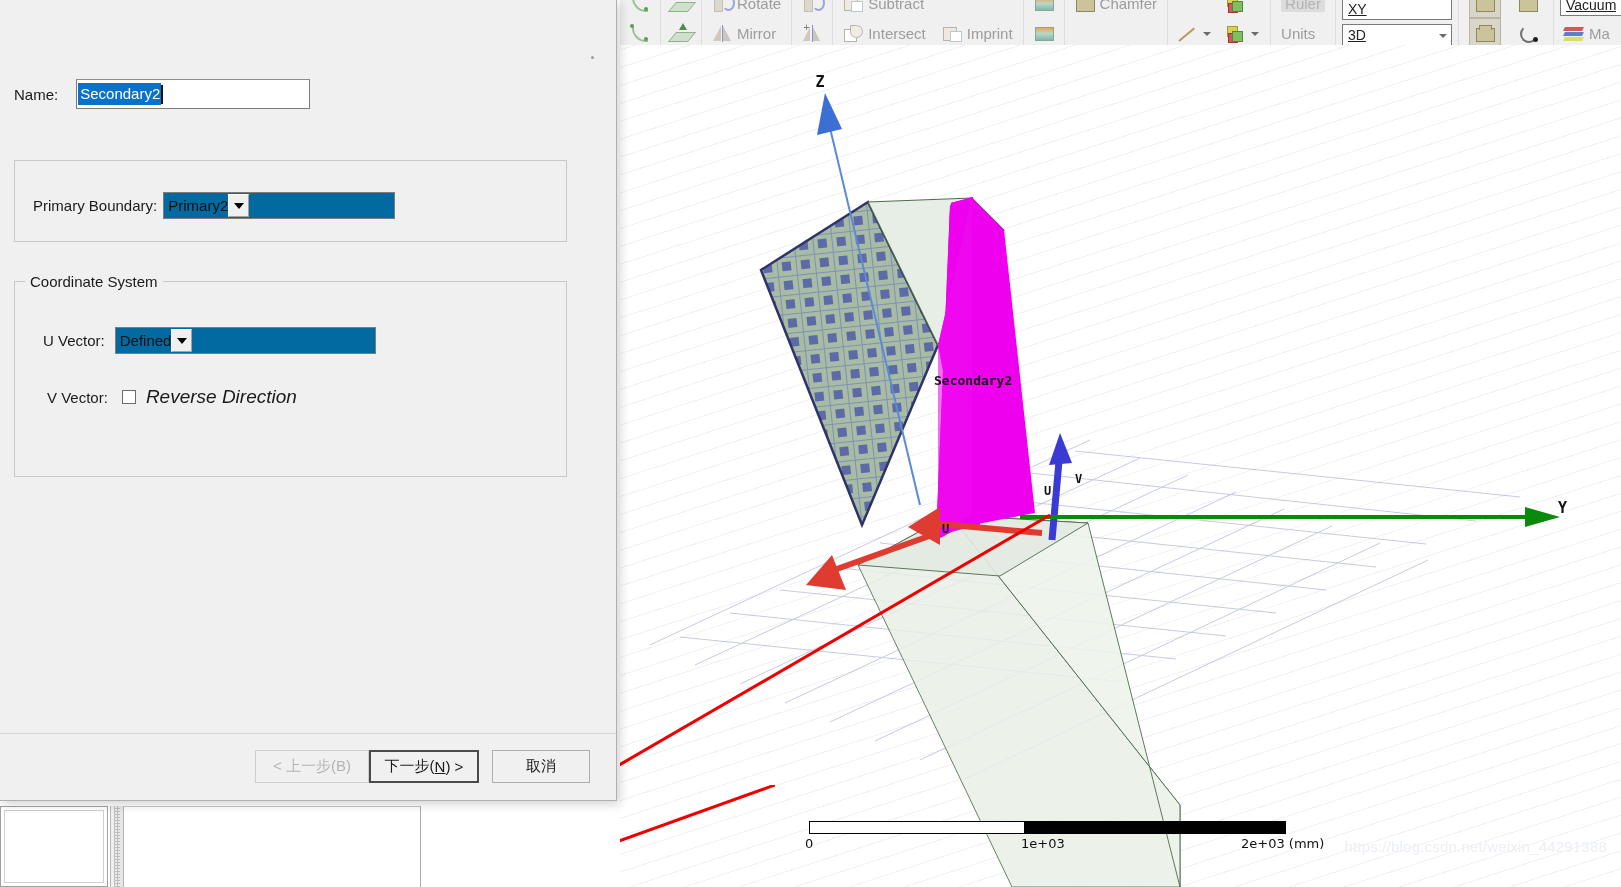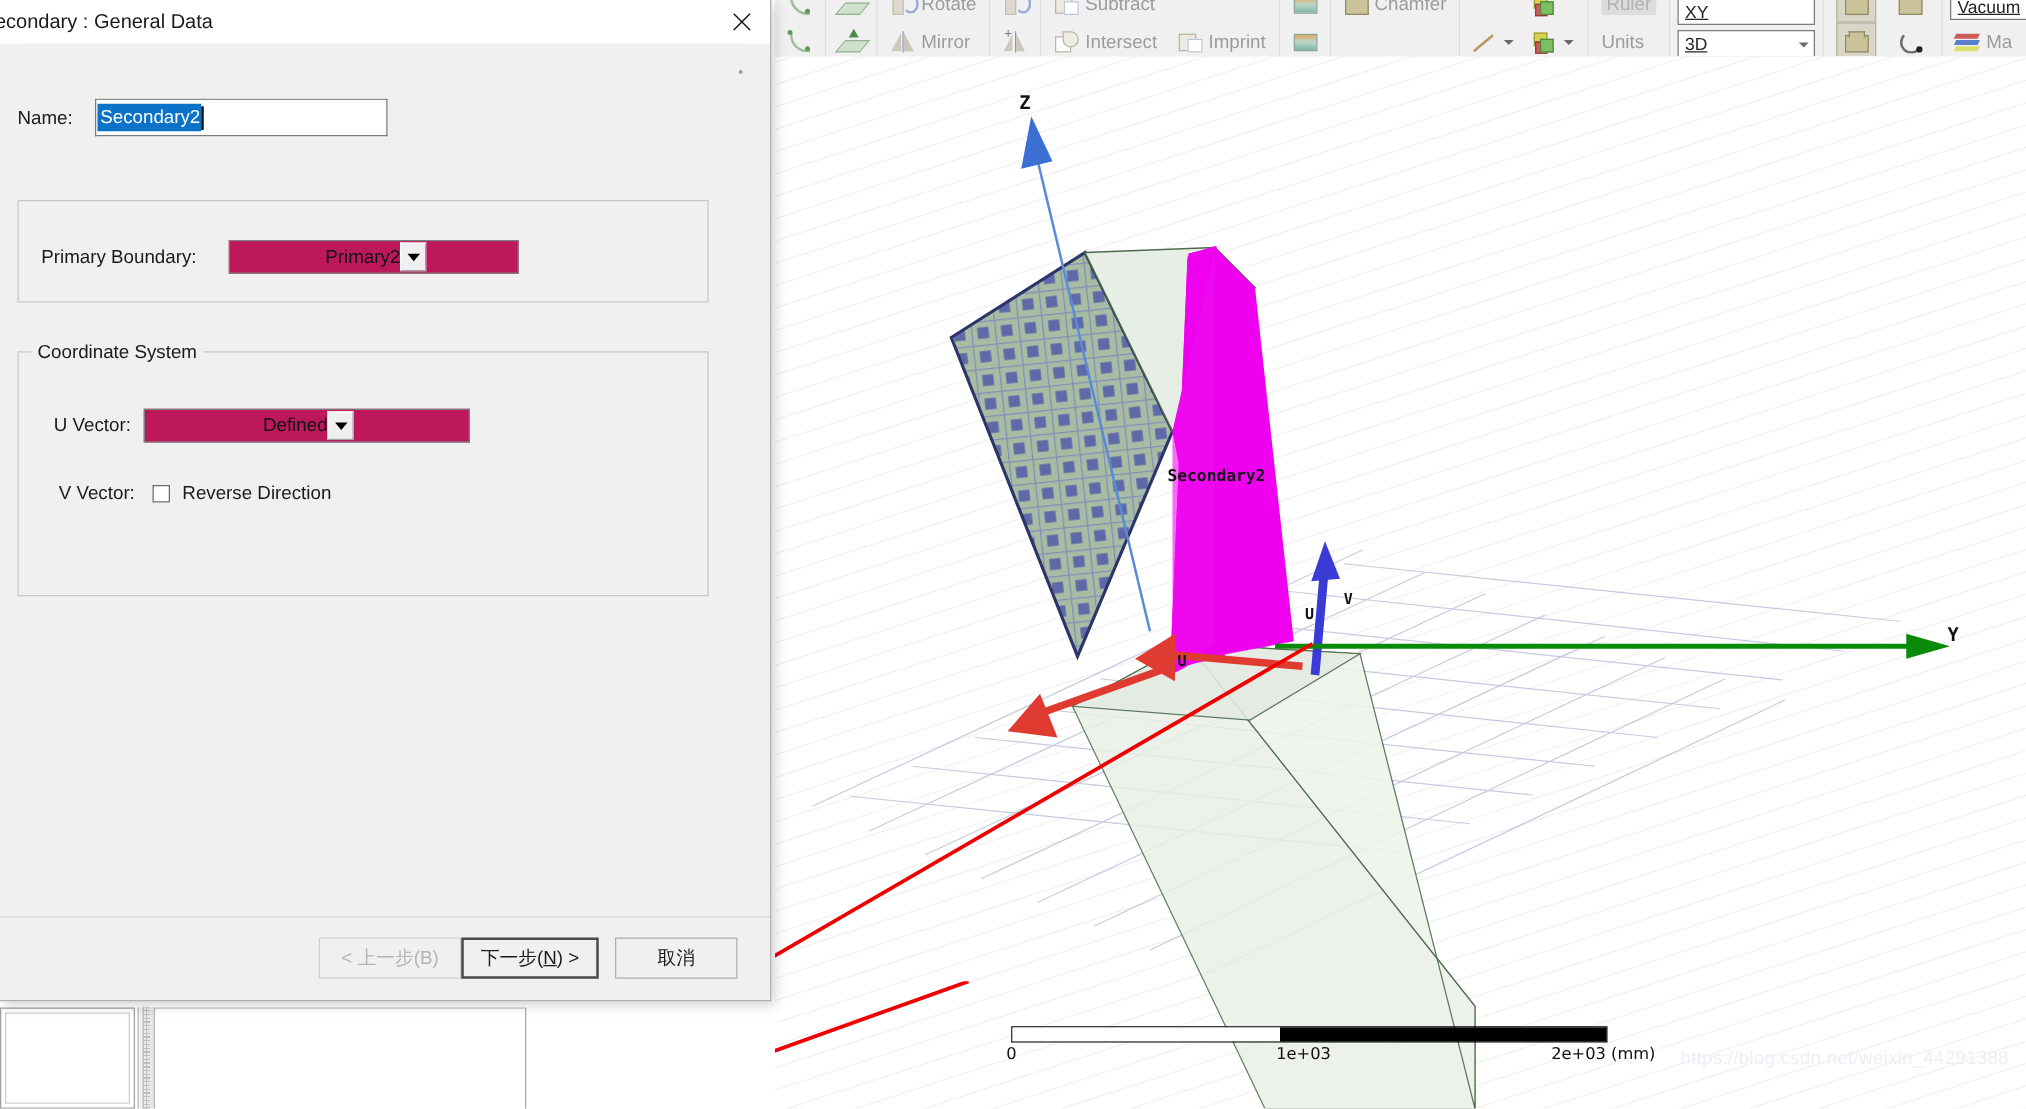--- a/index.html
+++ b/index.html
@@ -156,43 +156,43 @@
     box-sizing:border-box;
   }
   .groupbox > .gtitle{
     position:absolute;left:10px;top:-9px;background:#f0f0f0;padding:0 5px;
     font-size:15px;color:#1a1a1a;font-family:"Liberation Sans",sans-serif;white-space:nowrap;
   }
   #gb-primary{left:14px;top:125px;width:553px;height:82px;}
   #gb-coord{left:14px;top:246px;width:553px;height:196px;}
 
   .frow{position:absolute;display:flex;align-items:center;}
-  #row-primary{left:18px;top:31px;gap:20px;}
+  #row-primary{left:18px;top:31px;}
   #row-uvec{left:28px;top:45px;}
   #row-vvec{left:32px;top:104px;}
 
   .combo{
-    background:#be185d;border:1px solid #7d7d7d;box-sizing:border-box;height:27px;
-    display:flex;align-items:center;justify-content:center;padding-left:4px;
+    background:#0369a1;border:1px solid #7d7d7d;box-sizing:border-box;height:27px;
+    display:flex;align-items:center;justify-content:flex-start;padding-left:4px;
   }
   .combo .cval{font-size:15px;color:#111;font-family:"Liberation Sans",sans-serif;white-space:nowrap;}
   .combo .cbtn{
     width:21px;height:23px;margin:1px 1px 1px 0;background:#f0f0f0;
     border:1px solid #a3a3a3;border-top-color:#fdfdfd;border-left-color:#fdfdfd;
     display:flex;align-items:center;justify-content:center;box-sizing:border-box;
   }
   .combo .cbtn i{
     display:block;width:0;height:0;border-left:5px solid transparent;border-right:5px solid transparent;
     border-top:6px solid #000;
   }
   #combo-primary{width:232px;margin-left:6px;}
   #combo-uvec{width:261px;margin-left:10px;}
 
   .chk{width:14px;height:14px;border:1px solid #6b6b6b;background:#fff;box-sizing:border-box;margin-left:14px;}
-  #chk-label{margin-left:10px;font-size:15px;color:#1a1a1a;}
+  #chk-label{margin-left:10px;font-size:19px;color:#1a1a1a;font-style:italic;}
 
   #dlg-footer{
     position:absolute;left:0;right:0;bottom:0;height:66px;background:#f0f0f0;
     border-top:1px solid #d8d8d8;
   }
   .btn{
     position:absolute;top:16px;height:33px;box-sizing:border-box;
     background:#f0f0f0;border:1px solid #adadad;
     font-size:15px;font-family:"Liberation Sans",sans-serif;color:#1a1a1a;
     display:flex;align-items:center;justify-content:center;white-space:nowrap;
@@ -527,29 +527,20 @@
   <div id="bg-panel-left">
       <div class="inner"></div>
     </div>
   <div id="bg-split">
       <div class="grip"></div>
     </div>
   <div id="bg-panel-mid"></div>
 
   <div id="dialog">
 
-    <div id="dlg-titlebar">
-      <span id="dlg-title">econdary : General Data</span>
-      <div id="dlg-close">
-        <svg width="15" height="15" viewBox="0 0 15 15">
-          <line x1="1" y1="1" x2="14" y2="14" stroke="#111" stroke-width="1.2"></line>
-          <line x1="14" y1="1" x2="1" y2="14" stroke="#111" stroke-width="1.2"></line>
-        </svg>
-      </div>
-    </div>
 
     <div id="dlg-body">
       <span class="dot-mark"></span>
 
       <div class="row-name">
         <span class="lbl">Name:</span>
         <div id="name-input">
           <span id="name-value">Secondary2</span>
           <span id="name-caret"></span>
         </div>

